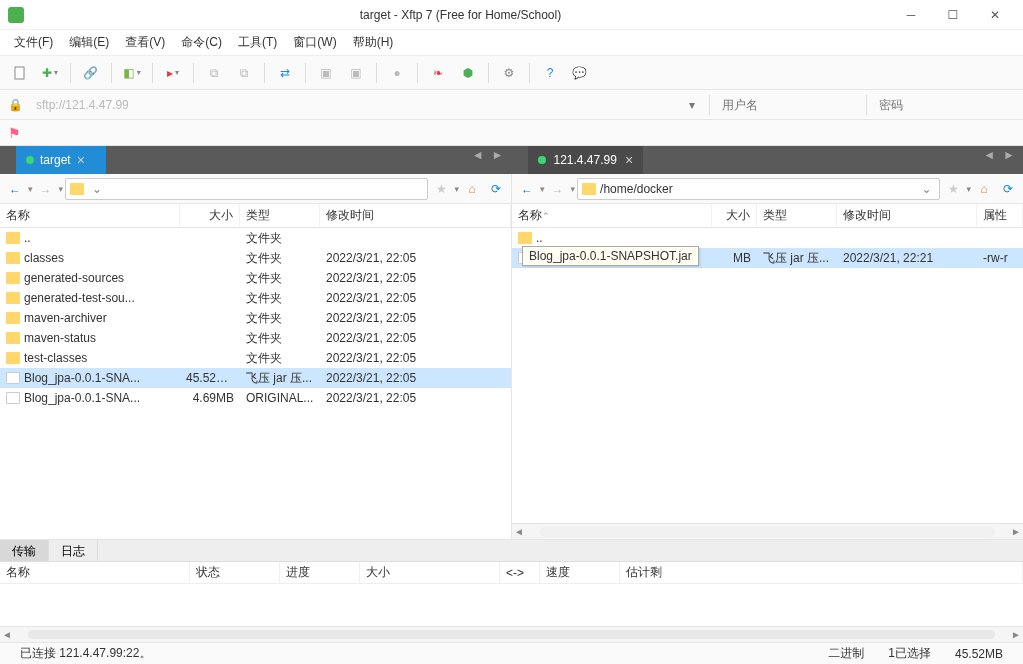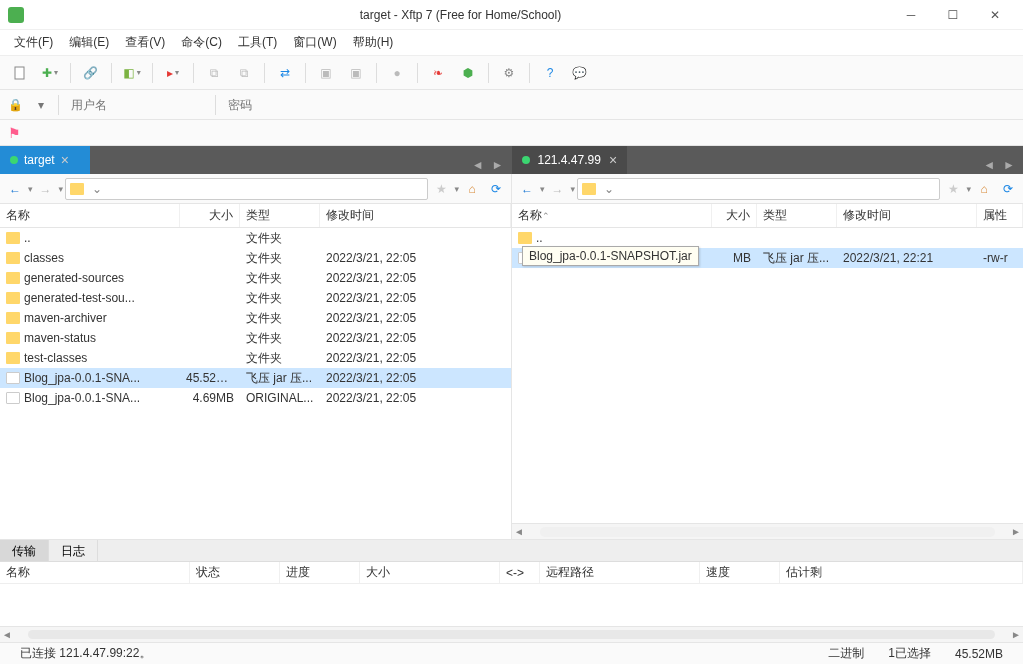--- a/index.html
+++ b/index.html
@@ -30,21 +30,21 @@
 .addr-dropdown { color: #777; padding: 0 6px; }
 .addr-input { width: 140px; height: 22px; border: none; background: transparent; color: #999; padding: 0 4px; outline: none; }
 .addr-sep-v { width: 1px; height: 20px; background: #ddd; }
 
 
 .session-hint { height: 26px; background: #fafafa; display: flex; align-items: center; padding: 0 8px; color: #bbb; border-bottom: 1px solid #e5e5e5; }
 .session-hint .flag { color: #ff5c8d; margin-right: 6px; font-size: 14px; }
 
 
 .tabs-row { height: 28px; display: flex; background: #5a5a5a; }
-.tabs-half { flex: 1; display: flex; align-items: flex-end; position: relative; }
+.tabs-half { flex: 1; display: flex; align-items: flex-start; position: relative; margin-left: 16px; }
 .tab { height: 28px; display: flex; align-items: center; padding: 0 10px; gap: 6px; background: #238cd6; color: #fff; min-width: 90px; }
 .tab.ssh { background: #4a4a4a; gap: 8px; }
 .tab .dot { width: 8px; height: 8px; border-radius: 50%; background: #3bd671; }
 .tab .close { color: #ccc; font-size: 14px; cursor: pointer; }
 .tab-nav { margin-left: auto; display: flex; gap: 4px; padding: 0 6px; color: #aaa; }
 .tab-nav span { cursor: pointer; padding: 2px; }
 
 
 .pathbars { display: flex; height: 30px; border-bottom: 1px solid #e5e5e5; }
 .pathbar-half { flex: 1; display: flex; align-items: center; padding: 0 4px; gap: 2px; background: #fafafa; }
@@ -154,20 +154,21 @@
   <div class="tb-btn" style="color:#4caf50">⬢</div>
   <div class="tb-sep"></div>
   <div class="tb-btn" style="color:#888">⚙</div>
   <div class="tb-sep"></div>
   <div class="tb-btn" style="color:#1e88e5">?</div>
   <div class="tb-btn" style="color:#bbb">💬</div>
 </div>
 
 <div class="addressbar">
   <div class="addr-icon" style="color:#e8a33d">🔒</div>
+  <div class="addr-url">sftp://121.4.47.99</div>
   <div class="addr-dropdown">▾</div>
   <div class="addr-sep-v"></div>
   <input class="addr-input" placeholder="用户名" style="">
   <div class="addr-sep-v"></div>
   <input class="addr-input" type="password" placeholder="密码" style="">
 </div>
 
 <div class="session-hint">
   <span class="flag">⚑</span>
 </div>
@@ -212,20 +213,21 @@
     <div class="pathbar-btn" style="color:#d88b3a">⌂</div>
     <div class="pathbar-btn" style="color:#1e88e5">⟳</div>
   </div>
   <div class="pathbar-half">
     <div class="nav-arrow blue">←</div>
       <span class="nav-dd">▾</span>
     <div class="nav-arrow gray">→</div>
       <span class="nav-dd">▾</span>
     <div class="path-input-wrap">
       <div class="folder-icon"></div>
+      <input class="path-input" value="/home/docker" style="">
       <span class="path-dd">⌄</span>
     </div>
     <div class="pathbar-btn" style="color:#ccc">★</div>
       <span class="nav-dd">▾</span>
     <div class="pathbar-btn" style="color:#d88b3a">⌂</div>
     <div class="pathbar-btn" style="color:#1e88e5">⟳</div>
   </div>
 </div>
 
 <div class="panes">
@@ -365,21 +367,20 @@
   <div class="btab active">传输</div>
   <div class="btab">日志</div>
 </div>
 
 <div class="transfer-headers">
   <div class="th" style="width:190px">名称</div>
   <div class="th" style="width:90px">状态</div>
   <div class="th" style="width:80px">进度</div>
   <div class="th" style="width:140px">大小</div>
   <div class="th" style="width:40px">&lt;-&gt;</div>
-  <div class="th" style="width:160px">远程路径</div>
   <div class="th" style="width:80px">速度</div>
   <div class="th" style="flex:1">估计剩</div>
 </div>
 <div class="transfer-body"></div>
 
 <div class="bottom-scroll">
   <span class="arrow">◄</span>
     <div class="track"></div>
     <span class="arrow">►</span>
 </div>

